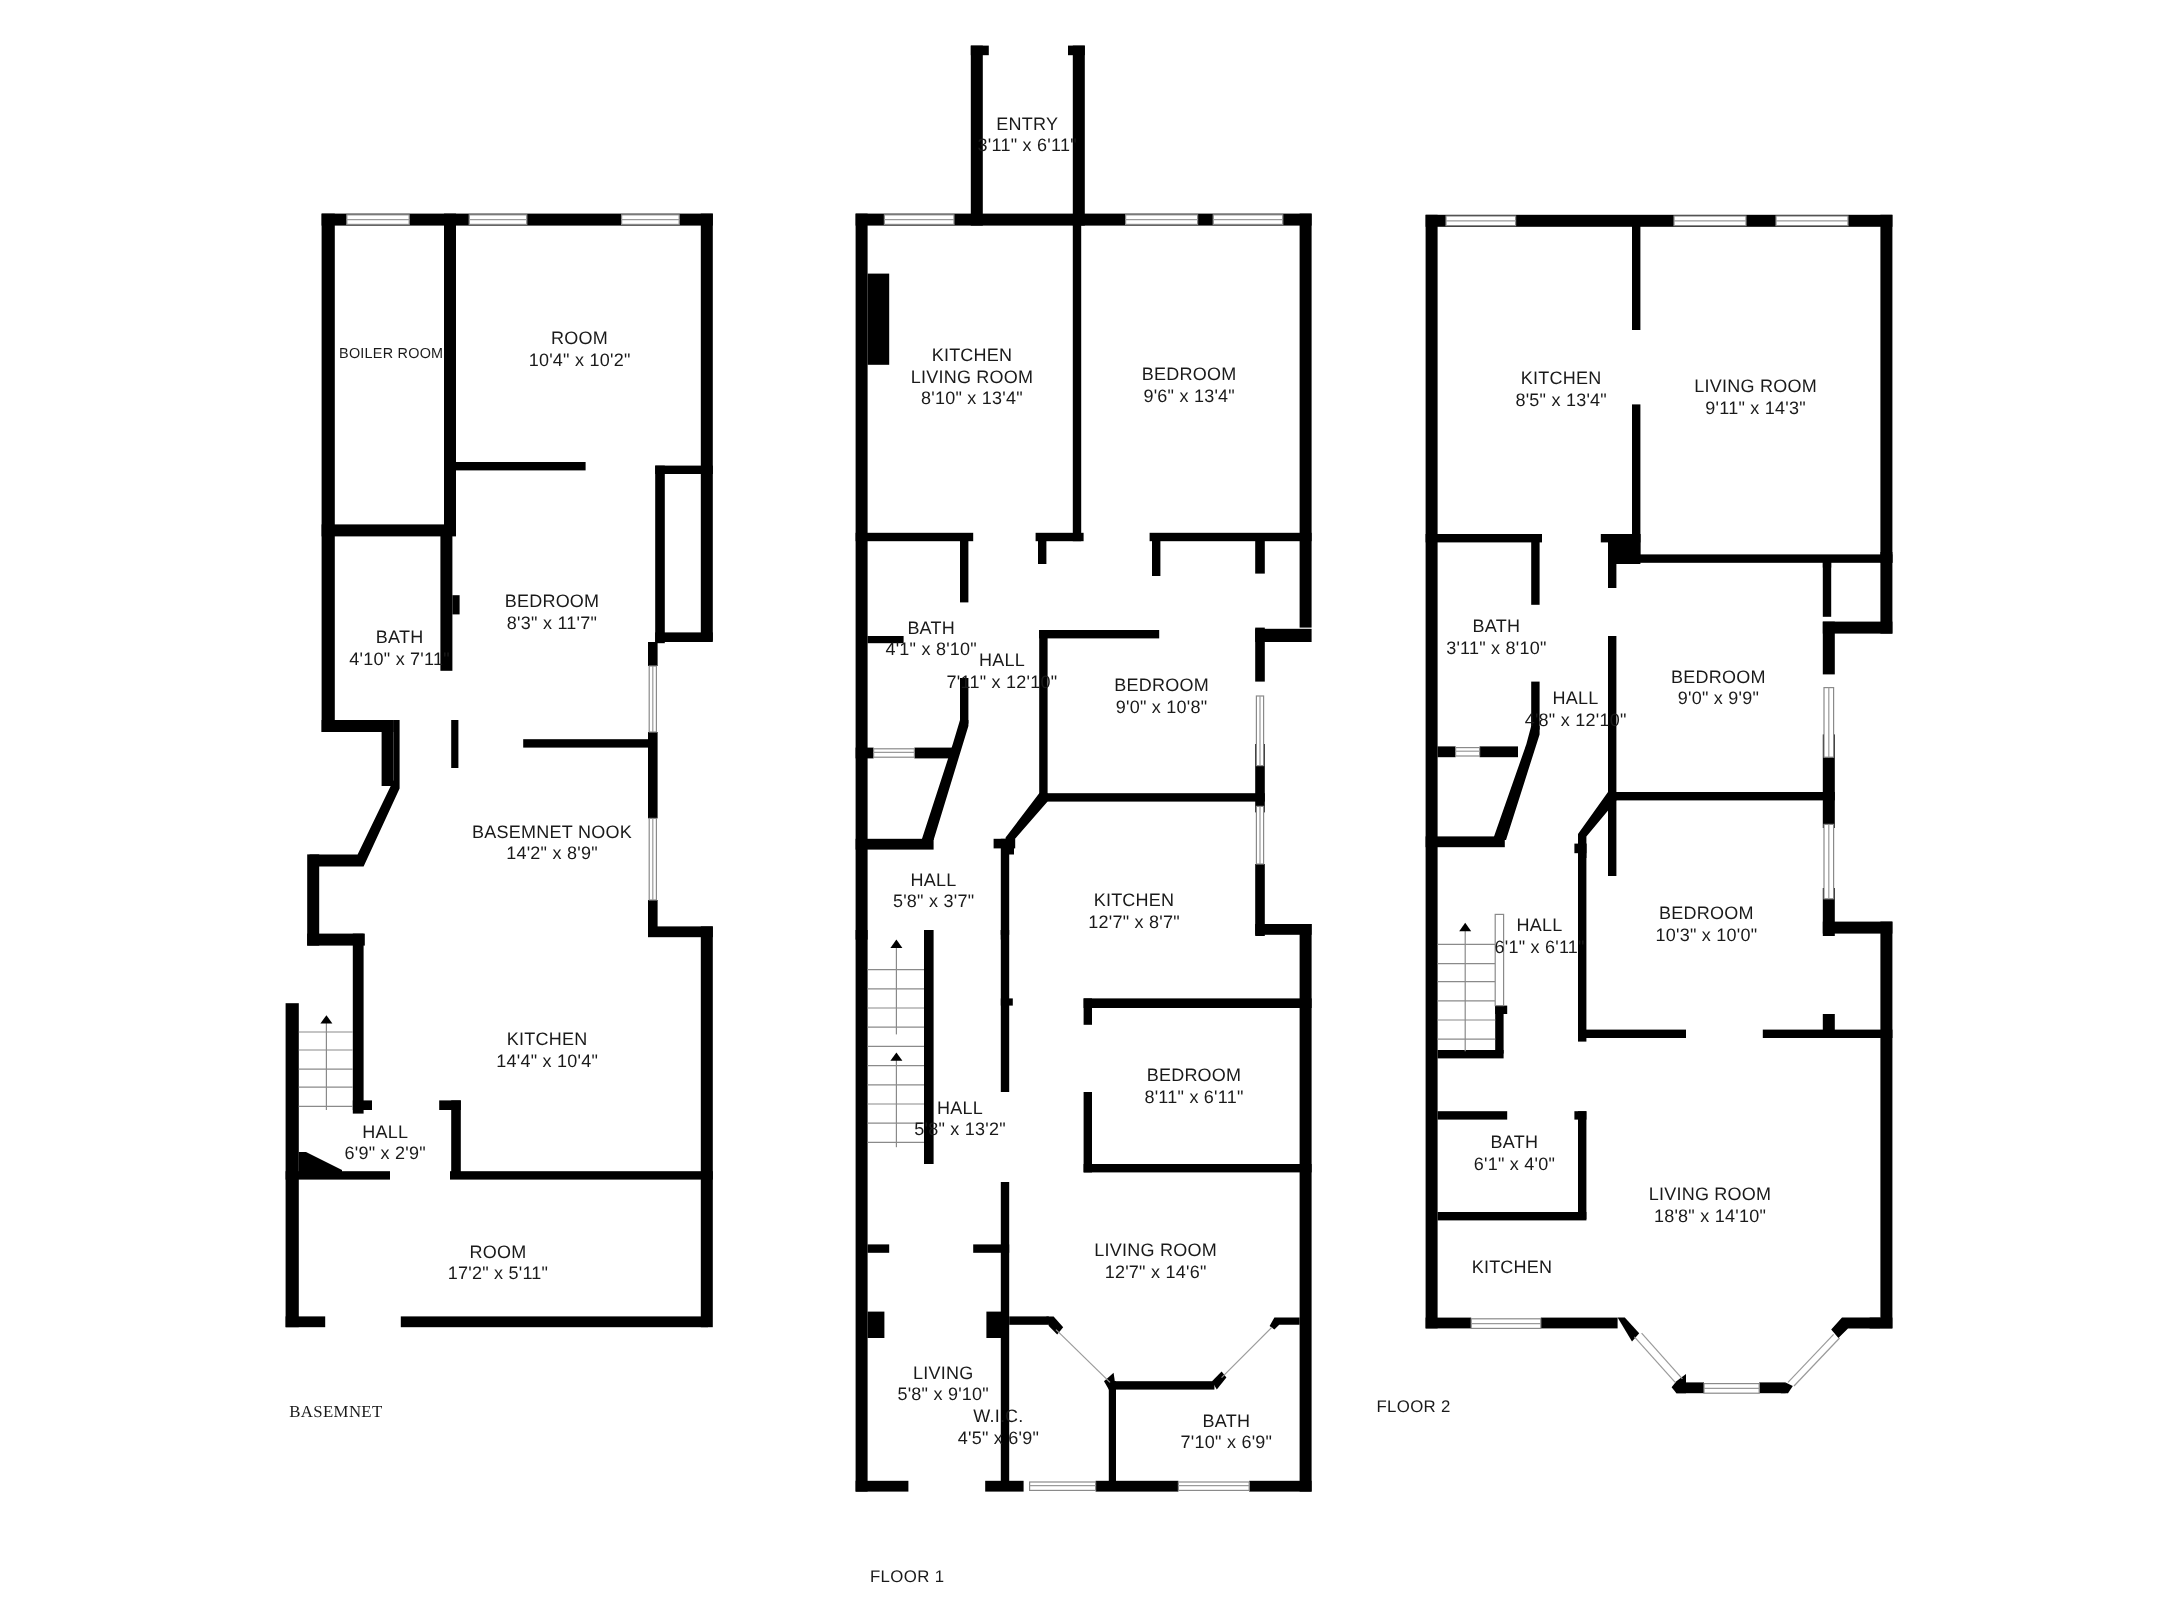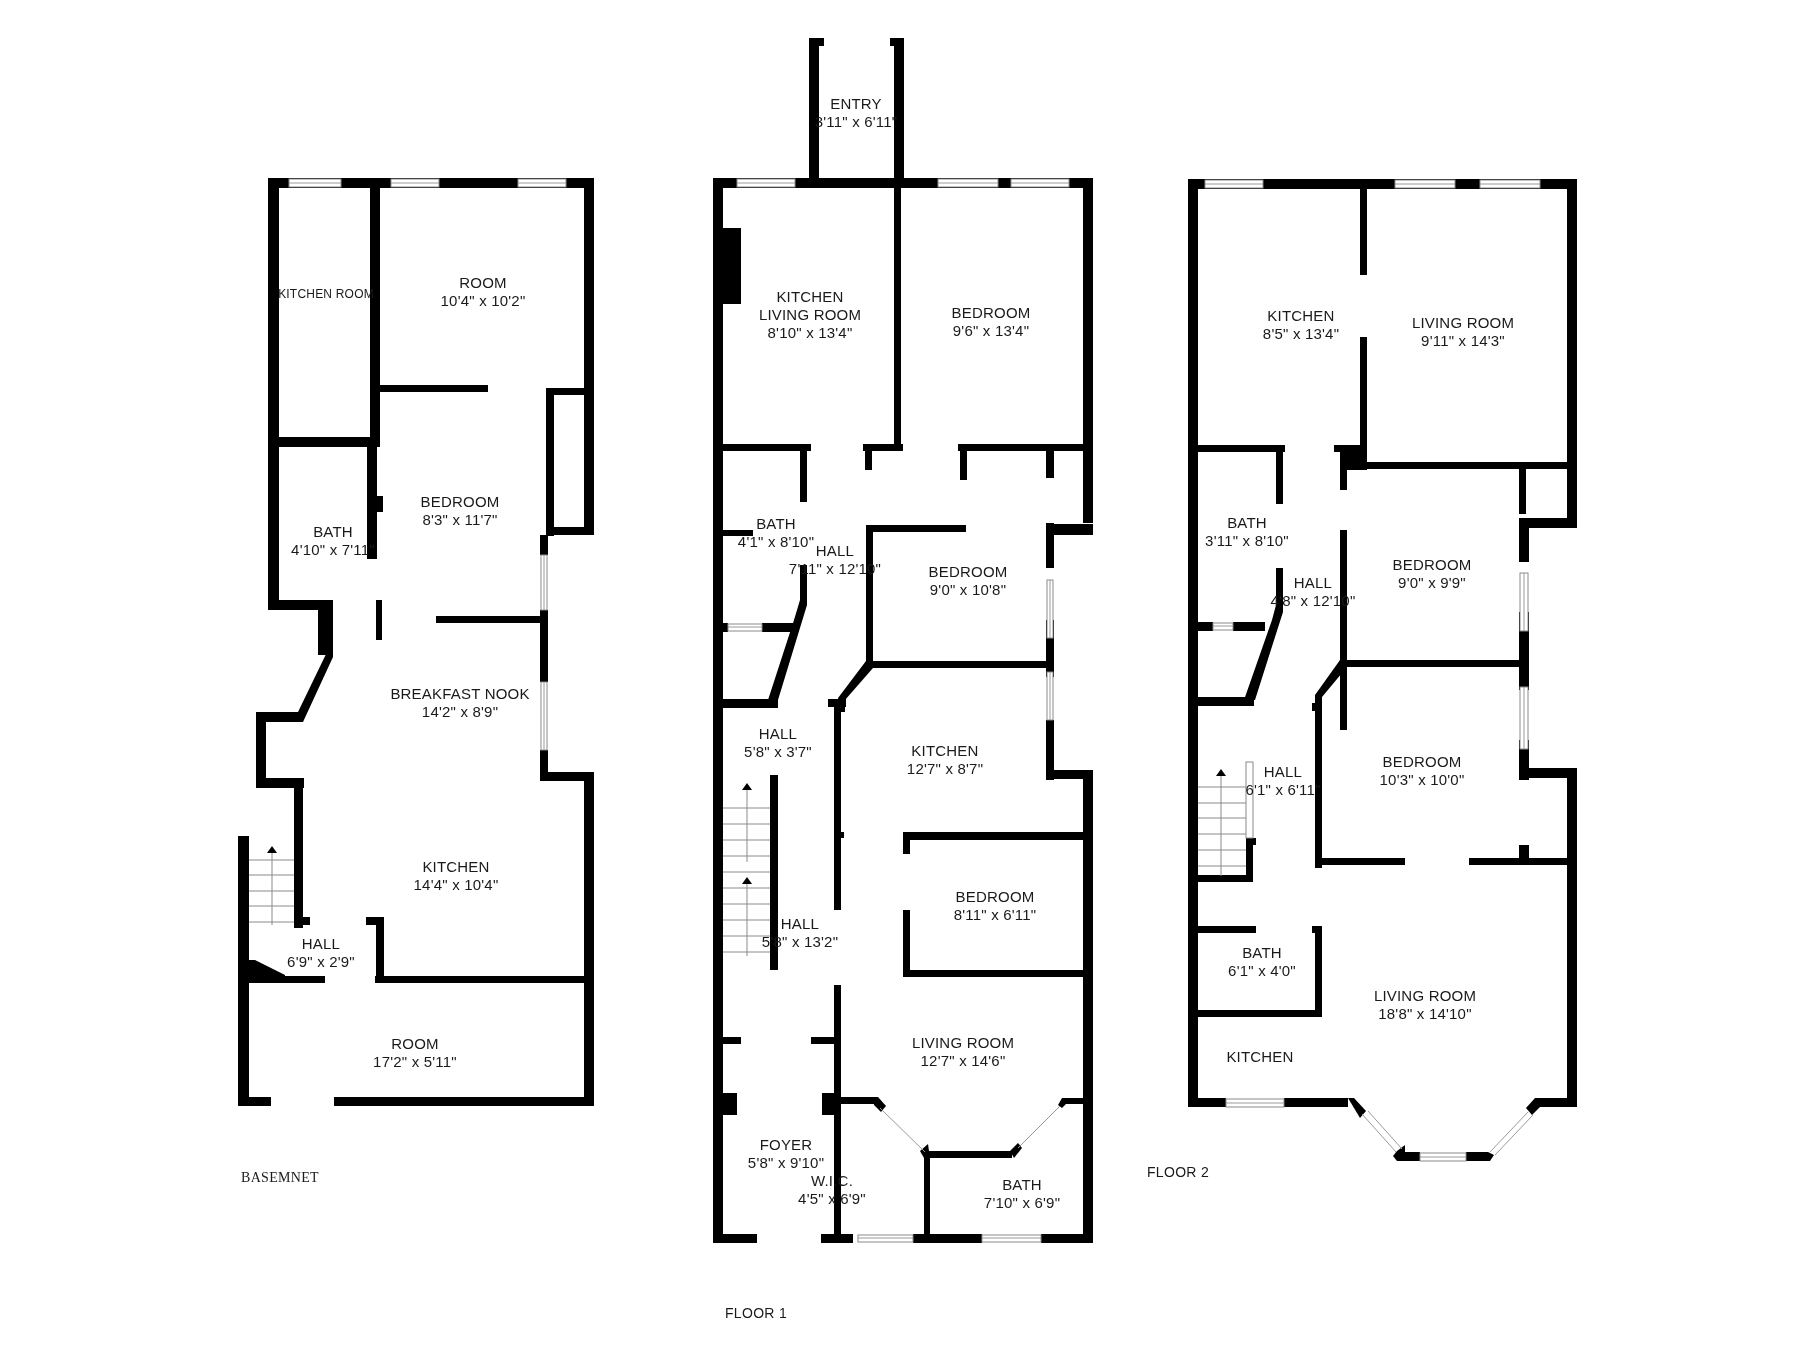--- a/index.html
+++ b/index.html
@@ -313,36 +313,36 @@
     <line x1="1198" y1="834" x2="1246" y2="834"></line>
     <line x1="1198" y1="850" x2="1246" y2="850"></line>
     <line x1="1198" y1="866" x2="1246" y2="866"></line>
     <line x1="1221" y1="774" x2="1221" y2="876"></line>
     <rect x="1246" y="762" width="7" height="76" fill="#fff" stroke="#8a8a8a" stroke-width="1"></rect>
     <polygon points="1221,769 1216,776 1226,776" fill="#000"></polygon>
   </g>
 </svg>
 
 <div class="lbl small" style="left:326px; top:294px;">
-  <span class="name">KITCHEN ROOM</span>
+  <span class="name">BOILER ROOM</span>
 </div>
 <div class="lbl" style="left:483px; top:292px;">
   <span class="name">ROOM</span>
   <span class="dims">10'4" x 10'2"</span>
 </div>
 <div class="lbl" style="left:333px; top:541px;">
   <span class="name">BATH</span>
   <span class="dims">4'10" x 7'11"</span>
 </div>
 <div class="lbl" style="left:460px; top:511px;">
   <span class="name">BEDROOM</span>
   <span class="dims">8'3" x 11'7"</span>
 </div>
 <div class="lbl" style="left:460px; top:703px;">
-  <span class="name">BREAKFAST NOOK</span>
+  <span class="name">BASEMNET NOOK</span>
   <span class="dims">14'2" x 8'9"</span>
 </div>
 <div class="lbl" style="left:456px; top:876px;">
   <span class="name">KITCHEN</span>
   <span class="dims">14'4" x 10'4"</span>
 </div>
 <div class="lbl" style="left:321px; top:953px;">
   <span class="name">HALL</span>
   <span class="dims">6'9" x 2'9"</span>
 </div>
@@ -391,21 +391,21 @@
 </div>
 <div class="lbl" style="left:800px; top:933px;">
   <span class="name">HALL</span>
   <span class="dims">5'8" x 13'2"</span>
 </div>
 <div class="lbl" style="left:963px; top:1052px;">
   <span class="name">LIVING ROOM</span>
   <span class="dims">12'7" x 14'6"</span>
 </div>
 <div class="lbl" style="left:786px; top:1154px;">
-  <span class="name">FOYER</span>
+  <span class="name">LIVING</span>
   <span class="dims">5'8" x 9'10"</span>
 </div>
 <div class="lbl" style="left:832px; top:1190px;">
   <span class="name">W.I.C.</span>
   <span class="dims">4'5" x 6'9"</span>
 </div>
 <div class="lbl" style="left:1022px; top:1194px;">
   <span class="name">BATH</span>
   <span class="dims">7'10" x 6'9"</span>
 </div>

